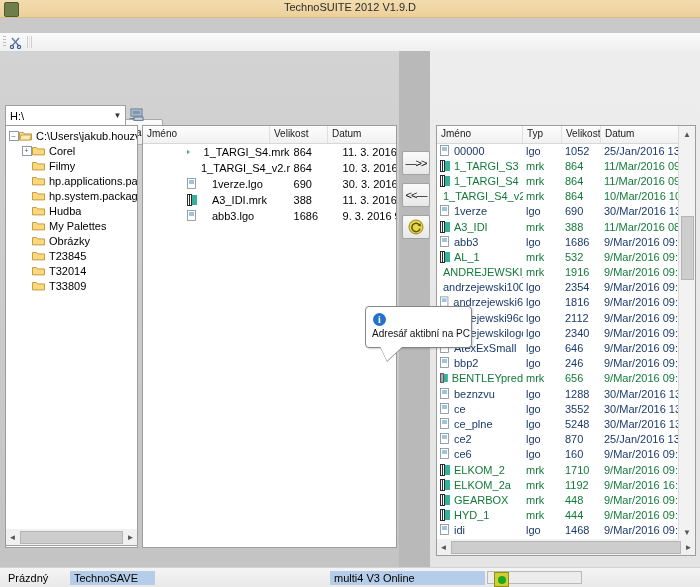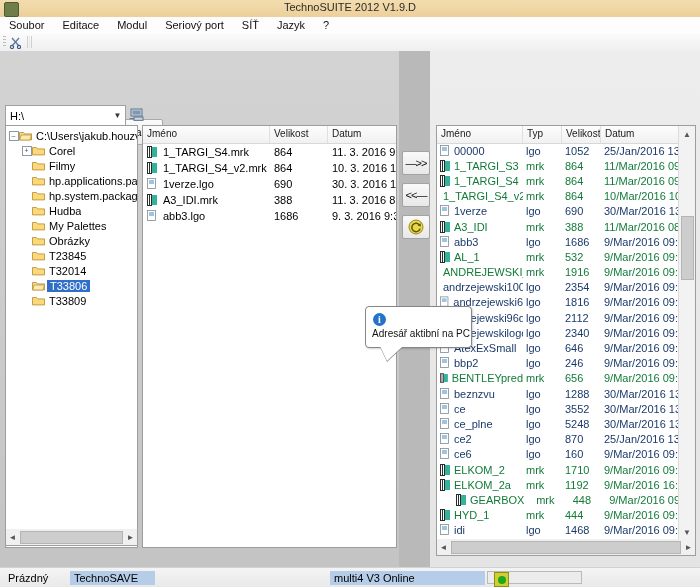--- a/index.html
+++ b/index.html
@@ -119,21 +119,21 @@
     position:absolute;left:142px;top:74px;width:253px;height:421px;
     background:#fff;border:1px solid #9d9d9d;overflow:hidden;
   }
   .lv-head{
     display:flex;height:17px;background:linear-gradient(#fdfdfd,#f1f1f1);
     border-bottom:1px solid #d8d8d8;font-size:10px;color:#202020;
   }
   .lv-head div{padding:2px 0 0 4px;border-right:1px solid #e0e0e0;box-sizing:border-box;overflow:hidden;}
   .lv-row{display:flex;height:16px;font-size:11px;align-items:center;white-space:nowrap;cursor:default;}
   .lv-row div{padding-left:4px;box-sizing:border-box;overflow:hidden;}
-  .lv-row .nm{display:flex;align-items:center;gap:5px;}
+  .lv-row .nm{display:flex;align-items:center;gap:14px;margin-left:40px;}
 
   
   .midbtns{position:absolute;left:399px;top:0;width:31px;height:516px;background:#b9b9b9;}
   .tbtn{
     position:absolute;left:3px;width:26px;height:22px;
     background:linear-gradient(#fafafa,#e8e8e8);border:1px solid #a3a3a3;border-radius:2px;
     display:flex;align-items:center;justify-content:center;cursor:default;
   }
   .tbtn span{font-size:11px;letter-spacing:-1px;color:#111;}
 
@@ -197,31 +197,20 @@
 </head>
 <body>
 
 <div id="app">
 
   <div class="titlebar">
     <div class="tb-icon"></div>
     <div class="tb-text">TechnoSUITE 2012 V1.9.D</div>
   </div>
 
-  <div class="menubar">
-    <ul id="menu-list">
-        <li>Soubor</li>
-        <li>Editace</li>
-        <li>Modul</li>
-        <li>Seriový port</li>
-        <li>SÍŤ</li>
-        <li>Jazyk</li>
-        <li>?</li>
-      </ul>
-  </div>
 
   <div class="toolbar">
     <div class="grip"></div>
     <div class="cut-icon">
       <svg width="13" height="13" viewBox="0 0 13 13">
         <line x1="3" y1="2" x2="10" y2="10" stroke="#5a7ba6" stroke-width="1.3"></line>
         <line x1="10" y1="2" x2="3" y2="10" stroke="#5a7ba6" stroke-width="1.3"></line>
         <circle cx="3" cy="11" r="1.6" fill="none" stroke="#3a5c86" stroke-width="1.1"></circle>
         <circle cx="10" cy="11" r="1.6" fill="none" stroke="#3a5c86" stroke-width="1.1"></circle>
       </svg>
@@ -347,30 +336,20 @@
               <span class="lbl">T23845</span>
             </div>
             <div class="tnode indent2">
               <span class="exp"></span>
               <span class="fold">
                 <svg width="13" height="11" viewBox="0 0 13 11">
                   <path d="M0.5 2.5h4l1.2 1.4h6.8v6H0.5z" fill="#fbd97a" stroke="#b58b2c" stroke-width="0.8"></path>
                 </svg>
               </span>
               <span class="lbl">T32014</span>
-            </div>
-            <div class="tnode indent2 sel">
-              <span class="exp"></span>
-              <span class="fold">
-                <svg width="13" height="11" viewBox="0 0 13 11">
-                  <path d="M0.5 2.5h4l1.2 1.4h6.8v6H0.5z" fill="#f6d98b" stroke="#b58b2c" stroke-width="0.8"></path>
-                  <path d="M2 5h10.5l-1.6 5H0.8z" fill="#fde9b4" stroke="#b58b2c" stroke-width="0.7"></path>
-                </svg>
-              </span>
-              <span class="lbl">T33806</span>
             </div>
             <div class="tnode indent2">
               <span class="exp"></span>
               <span class="fold">
                 <svg width="13" height="11" viewBox="0 0 13 11">
                   <path d="M0.5 2.5h4l1.2 1.4h6.8v6H0.5z" fill="#fbd97a" stroke="#b58b2c" stroke-width="0.8"></path>
                 </svg>
               </span>
               <span class="lbl">T33809</span>
             </div>
@@ -768,21 +747,21 @@
                   <rect x="3" y="1" width="1" height="10" fill="#fff"></rect>
                   <rect x="5" y="1" width="5" height="10" fill="#34b39a"></rect>
                 </svg>
                 <span>ELKOM_2a</span>
               </div>
               <div class="tp" style="width: 39px;">mrk</div>
               <div class="sz" style="width: 39px;">1192</div>
               <div class="dt" style="width: 77px;">9/Mar/2016 16:11:39</div>
             </div>
             <div class="rl-row green">
-              <div class="nm" style="width: 86px; margin-left: 16px;">
+              <div class="nm" style="width: 86px;">
                 <svg width="11" height="12" viewBox="0 0 11 12">
                   <rect x="0" y="0" width="5" height="12" fill="#2b2b2b"></rect>
                   <rect x="1" y="1" width="1" height="10" fill="#fff"></rect>
                   <rect x="3" y="1" width="1" height="10" fill="#fff"></rect>
                   <rect x="5" y="1" width="5" height="10" fill="#34b39a"></rect>
                 </svg>
                 <span>GEARBOX</span>
               </div>
               <div class="tp" style="width: 39px;">mrk</div>
               <div class="sz" style="width: 39px;">448</div>

